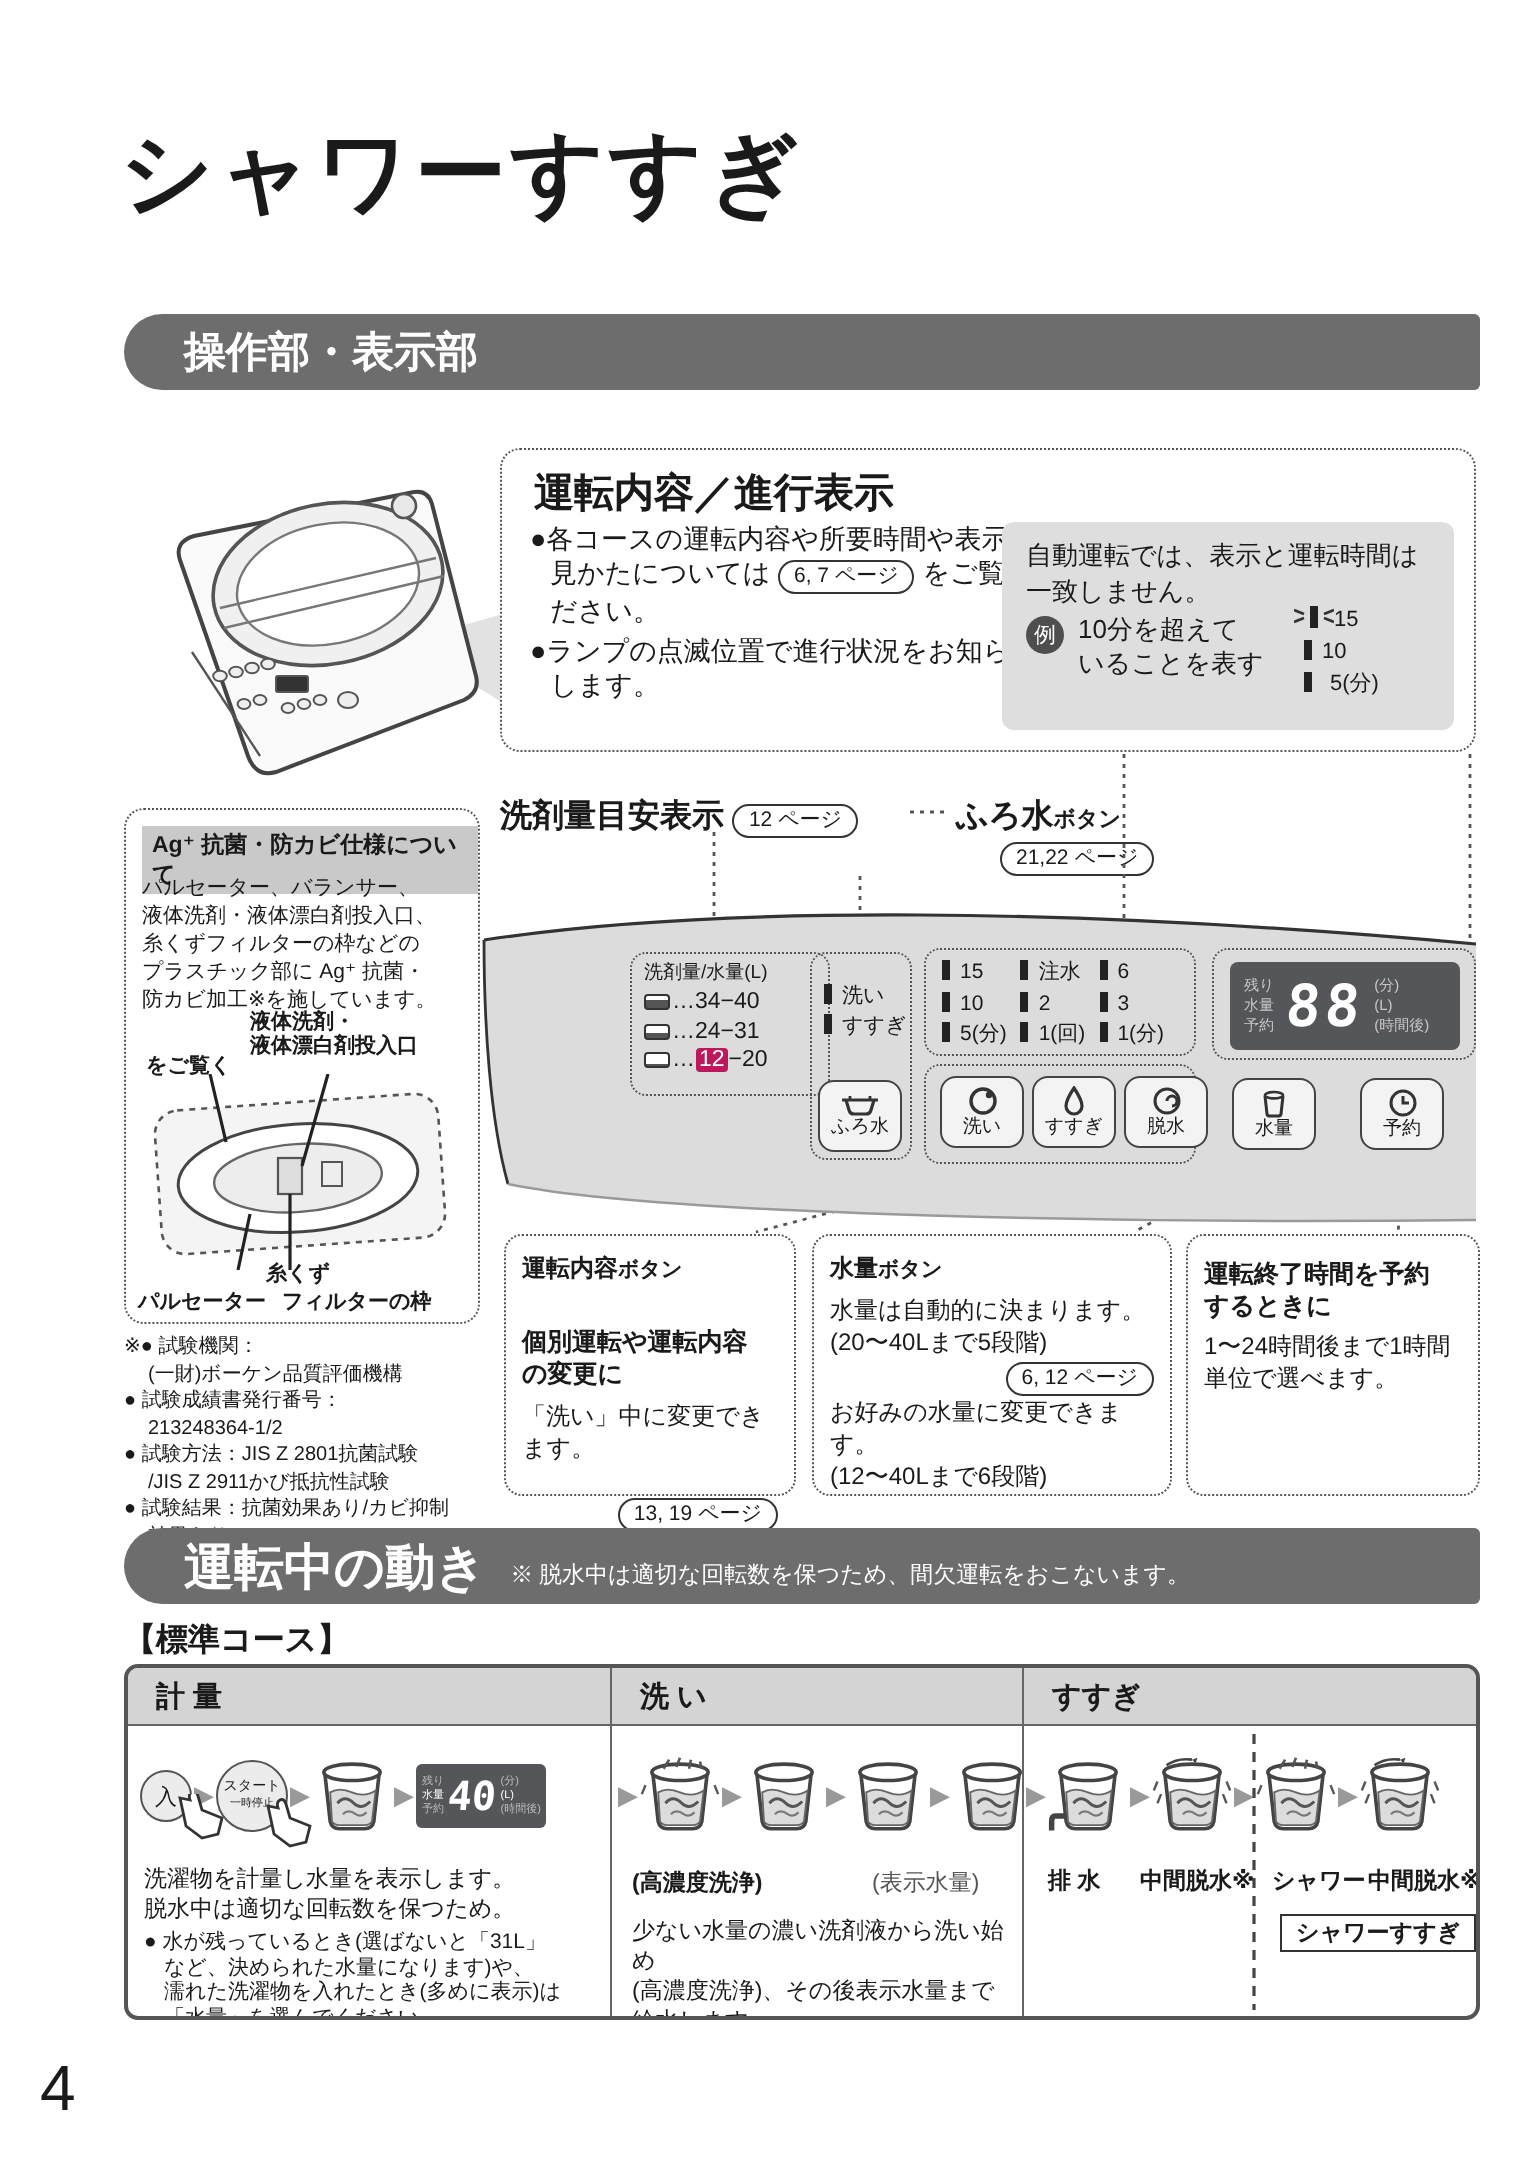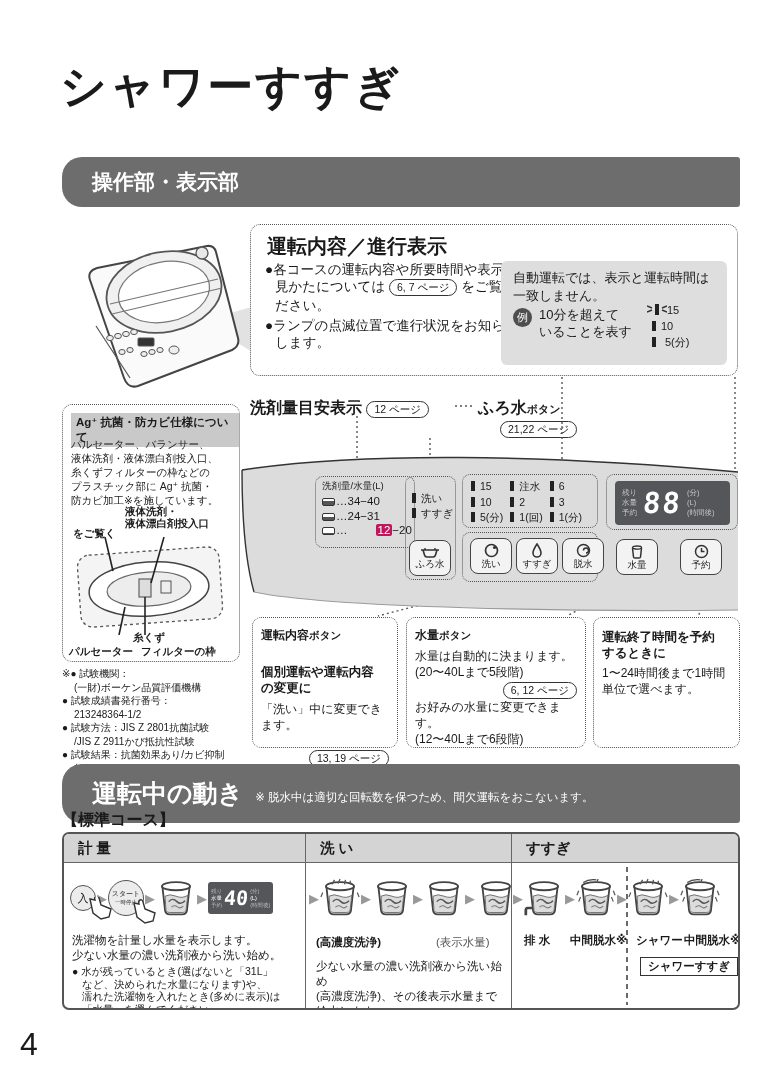--- a/index.html
+++ b/index.html
@@ -9,22 +9,22 @@
     font-family:"Liberation Sans","DejaVu Sans",sans-serif; color:#1a1a1a; overflow:hidden;
   }
   .abs { position:absolute; }
   .bold { font-weight:bold; }
   
   #page-title { left:60px; top:56px; font-size:46px; font-weight:bold; letter-spacing:2px; }
   .section-bar {
     left:62px; width:678px; background:#6d6d6d; color:#fff;
     border-radius:20px 3px 3px 20px; display:flex; align-items:center;
   }
-  #section1 { top:157px; height:50px; font-size:21px; font-weight:bold; padding-left:30px; }
-  #section2 { top:764px; height:59px; padding-left:30px; }
+  #section1 { top:157px; height:38px; font-size:21px; font-weight:bold; padding-left:30px; }
+  #section2 { top:764px; height:38px; padding-left:30px;font-family:Liberation Serif, serif; }
   #section2 .big { font-size:25px; font-weight:bold; }
   #section2 .note { font-size:11.5px; margin-left:12px; margin-top:8px; }
   
   .dotbox { border:1.6px dotted #555; border-radius:10px; background:#fff; }
   .pill {
     display:inline-block; border:1.3px solid #333; border-radius:10px; background:#fff;
     padding:0 7px; font-size:10.5px; line-height:15px; white-space:nowrap;
   }
   
   #info-box { left:250px; top:224px; width:488px; height:152px; }
@@ -42,21 +42,21 @@
   
   #panel { left:240px; top:440px; width:500px; height:172px; }
   #panel .pbx { position:absolute; border:1.5px dotted #555; border-radius:8px; }
   #det-box { left:75px; top:36px; width:100px; height:72px; padding:3px 0 0 6px; font-size:11px; }
   #det-box .hdr { font-size:9.5px; margin-bottom:1px; }
   .scoop { display:inline-block; width:13px; height:8px; border:1.2px solid #333; border-radius:2px; vertical-align:-1px; margin-right:1px;}
   .s70 { background:linear-gradient(to top,#555 70%,#fff 70%); }
   .s45 { background:linear-gradient(to top,#555 45%,#fff 45%); }
   .s20 { background:linear-gradient(to top,#555 20%,#fff 20%); }
   .det-row { font-size:11.5px; line-height:14.5px; white-space:nowrap; }
-  .hl12 { background:#be185d; color:#fff; padding:0 2px; border-radius:2px;margin-left:28px; }
+  .hl12 { background:#be185d; color:#fff; padding:0 2px; border-radius:2px; }
   #wr-box { left:165px; top:36px; width:51px; height:104px; padding:14px 0 0 6px; font-size:10.5px; }
   #wr-box .lrow { line-height:15px; white-space:nowrap; }
   #grid-box { left:222px; top:34px; width:136px; height:54px; padding:4px 0 0 8px; }
   #grid-box table { border-collapse:collapse; font-size:10.5px; }
   #grid-box td { padding:0 7px 1px 0; white-space:nowrap; line-height:14.5px; }
   #btn-box { left:222px; top:92px; width:136px; height:50px; padding:4px 0 0 6px; }
   #disp-box { left:366px; top:34px; width:132px; height:56px; }
   #display {
     position:absolute; left:8px; top:6px; width:115px; height:44px; background:#55565a; border-radius:4px;
     display:flex; align-items:center;
@@ -431,21 +431,21 @@
           </div>
         </div>
       </div>
       <svg class="overlay" style="left:18px;top:34px" width="120" height="30" viewBox="0 0 120 30">
         <g fill="#fff" stroke="#333" stroke-width="1.4">
           <path d="M8,2 l3,14 8,6 8,-2 2,-8 -10,-4 -2,-7 q-1,-3 -3,-2 q-2,1 -1,4 z"></path>
           <path d="M52,6 l3,14 8,6 8,-2 2,-8 -10,-4 -2,-7 q-1,-3 -3,-2 q-2,1 -1,4 z"></path>
         </g>
       </svg>
       <div class="ctext" style="left:8px;top:70px">洗濯物を計量し水量を表示します。</div>
-      <div class="ctext" style="left:8px;top:85px">少ない水量の濃い洗剤液から洗い始め。</div>
+      <div class="ctext" style="left:8px;top:85px">脱水中は適切な回転数を保つため。</div>
       <div class="ctext" style="left:8px;top:102px;font-size:10.5px;line-height:12.5px">
         <div>● 水が残っているとき(選ばないと「31L」</div>
         <div style="padding-left:10px">など、決められた水量になります)や、</div>
         <div style="padding-left:10px">濡れた洗濯物を入れたとき(多めに表示)は</div>
         <div style="padding-left:10px">「水量」を選んでください。</div>
       </div>
     </div>
 
     <div class="tcell vline">
       <div class="strip" style="left:2px">

